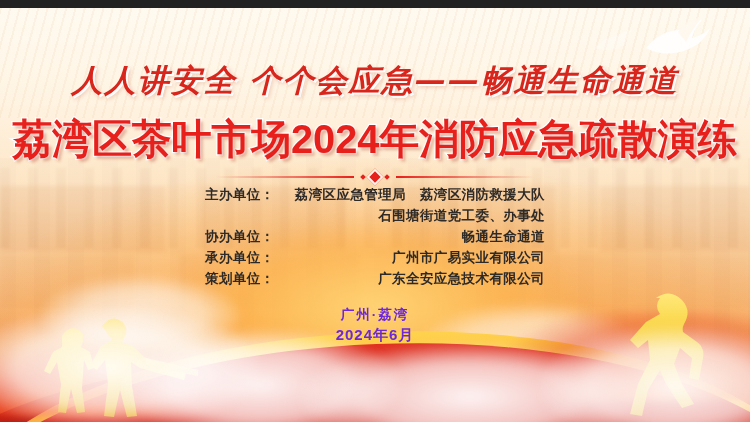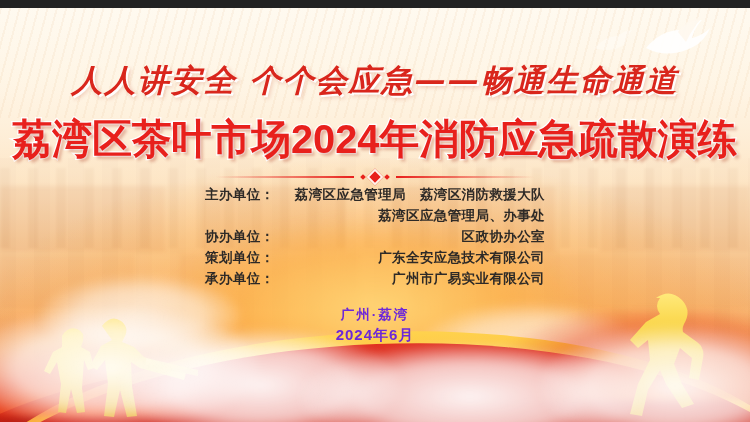--- a/index.html
+++ b/index.html
@@ -249,33 +249,33 @@
     <span class="div-line right"></span>
   </div>
 
   <div class="org-block">
     <div class="org-row">
       <span class="org-label">主办单位：</span>
       <span class="org-value">荔湾区应急管理局　荔湾区消防救援大队</span>
     </div>
     <div class="org-row cont">
       <span class="org-label">主办单位：</span>
-      <span class="org-value">荔湾区应急管理局、办事处</span>
+      <span class="org-value">石围塘街道党工委、办事处</span>
     </div>
     <div class="org-row">
       <span class="org-label">协办单位：</span>
-      <span class="org-value">区政协办公室</span>
+      <span class="org-value">畅通生命通道</span>
+    </div>
+    <div class="org-row">
+      <span class="org-label">承办单位：</span>
+      <span class="org-value">广州市广易实业有限公司</span>
     </div>
     <div class="org-row">
       <span class="org-label">策划单位：</span>
       <span class="org-value">广东全安应急技术有限公司</span>
-    </div>
-    <div class="org-row">
-      <span class="org-label">承办单位：</span>
-      <span class="org-value">广州市广易实业有限公司</span>
     </div>
   </div>
 
   <div class="footer">
     <div class="place">广州·荔湾</div>
     <div class="date">2024年6月</div>
   </div>
 
 </div>
 

